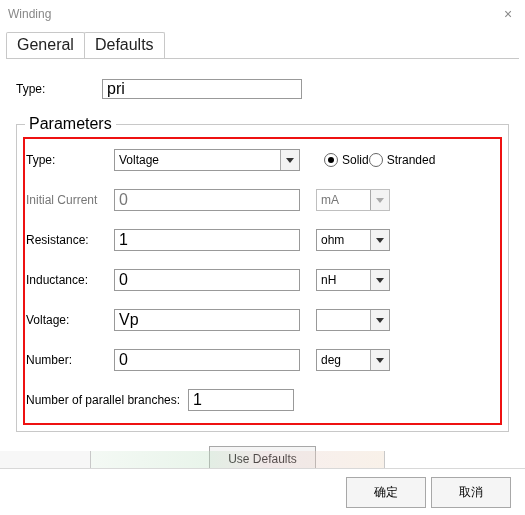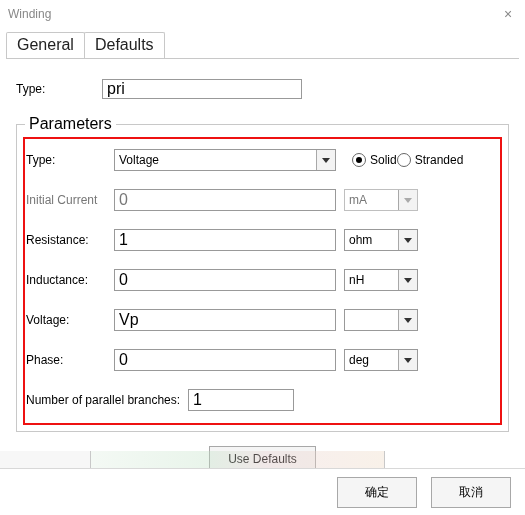--- a/index.html
+++ b/index.html
@@ -17,38 +17,38 @@
   .lbl{width:86px;color:#000}
   .textinput{height:20px;border:1px solid #999;padding:1px 4px;font-family:inherit;font-size:16px;background:#fff;box-sizing:border-box}
   .textinput[disabled]{background:#fff;color:#777}
   fieldset.params{border:1px solid #c8c8c8;margin:0;padding:0}
   fieldset.params>legend{font-size:16px;padding:0 4px;margin-left:8px;color:#000}
   .params-inner{border:2px solid #e11;margin:4px 6px 6px 6px;padding:10px 12px 8px 1px}
   .prow{display:flex;align-items:center;margin-bottom:18px}
   .prow:last-child{margin-bottom:4px}
   .plabel{width:88px}
   .plabel.muted{color:#777}
-  .pfield{width:222px;margin-right:8px}
+  .pfield{width:186px;margin-right:16px}
   .pfield .combo, .pfield input{width:100%}
   .unit{width:74px}
   .combo{display:flex;height:22px;box-sizing:border-box;border:1px solid #999;background:#fff}
   .combo.disabled{color:#777;border-color:#bfbfbf}
   .combo .combo-text{flex:1;padding:2px 4px;display:flex;align-items:center;overflow:hidden}
   .combo .combo-btn{width:18px;border-left:1px solid #a8a8a8;display:flex;align-items:center;justify-content:center;background:#f3f3f3}
   .tri{width:0;height:0;border-left:4px solid transparent;border-right:4px solid transparent;border-top:5px solid #333}
   .combo.disabled .tri{border-top-color:#aaa}
   .radios{display:flex;align-items:center;margin-left:8px}
   .radio{display:flex;align-items:center;gap:4px}
   .radio-dot{width:12px;height:12px;border:1px solid #666;border-radius:50%;display:flex;align-items:center;justify-content:center}
   .radio-dot.checked::after{content:"";width:6px;height:6px;background:#000;border-radius:50%}
   .branches-row{display:flex;align-items:center}
   .branches-row .blabel{margin-right:8px}
   .use-defaults-row{display:flex;justify-content:center;margin:14px 0 0 0}
   .btn{border:1px solid #a8a8a8;background:#f5f5f5;padding:5px 18px;font-family:inherit;font-size:12px}
-  .footer{position:absolute;left:0;right:0;bottom:0;height:46px;border-top:1px solid #d8d8d8;display:flex;align-items:center;justify-content:flex-end;padding:0 14px;gap:14px;background:#fff}
+  .footer{position:absolute;left:0;right:0;bottom:0;height:46px;border-top:1px solid #d8d8d8;display:flex;align-items:center;justify-content:flex-end;padding:0 14px;gap:5px;background:#fff}
   .footer .btn{min-width:80px;padding:6px 0;text-align:center}
   .bgstrip{position:absolute;left:0;right:0;bottom:46px;height:18px;display:flex}
   .bgstrip span{height:100%}
   .bg-a{flex:0 0 90px;background:#f7f7f7;border-right:1px solid #c8c8c8}
   .bg-b{flex:1;background:linear-gradient(90deg,#dfeee0 0%,#bfe0c4 40%,#e8cfcf 60%,#ecd7c0 100%);opacity:.35}
   .bg-c{flex:0 0 140px;background:#fff;border-left:1px solid #c8c8c8}
 </style>
 </head>
 <body>
 
@@ -151,21 +151,21 @@
             <div class="combo">
               <span class="combo-text"></span>
               <span class="combo-btn">
                   <span class="tri"></span>
                 </span>
             </div>
           </div>
         </div>
 
         <div class="prow">
-          <span class="plabel">Phase:</span>
+          <span class="plabel">Number:</span>
           <div class="pfield">
             <input class="textinput" style="width: 100%; height: 22px;" value="0">
           </div>
           <div class="unit">
             <div class="combo">
               <span class="combo-text">deg</span>
               <span class="combo-btn">
                   <span class="tri"></span>
                 </span>
             </div>

